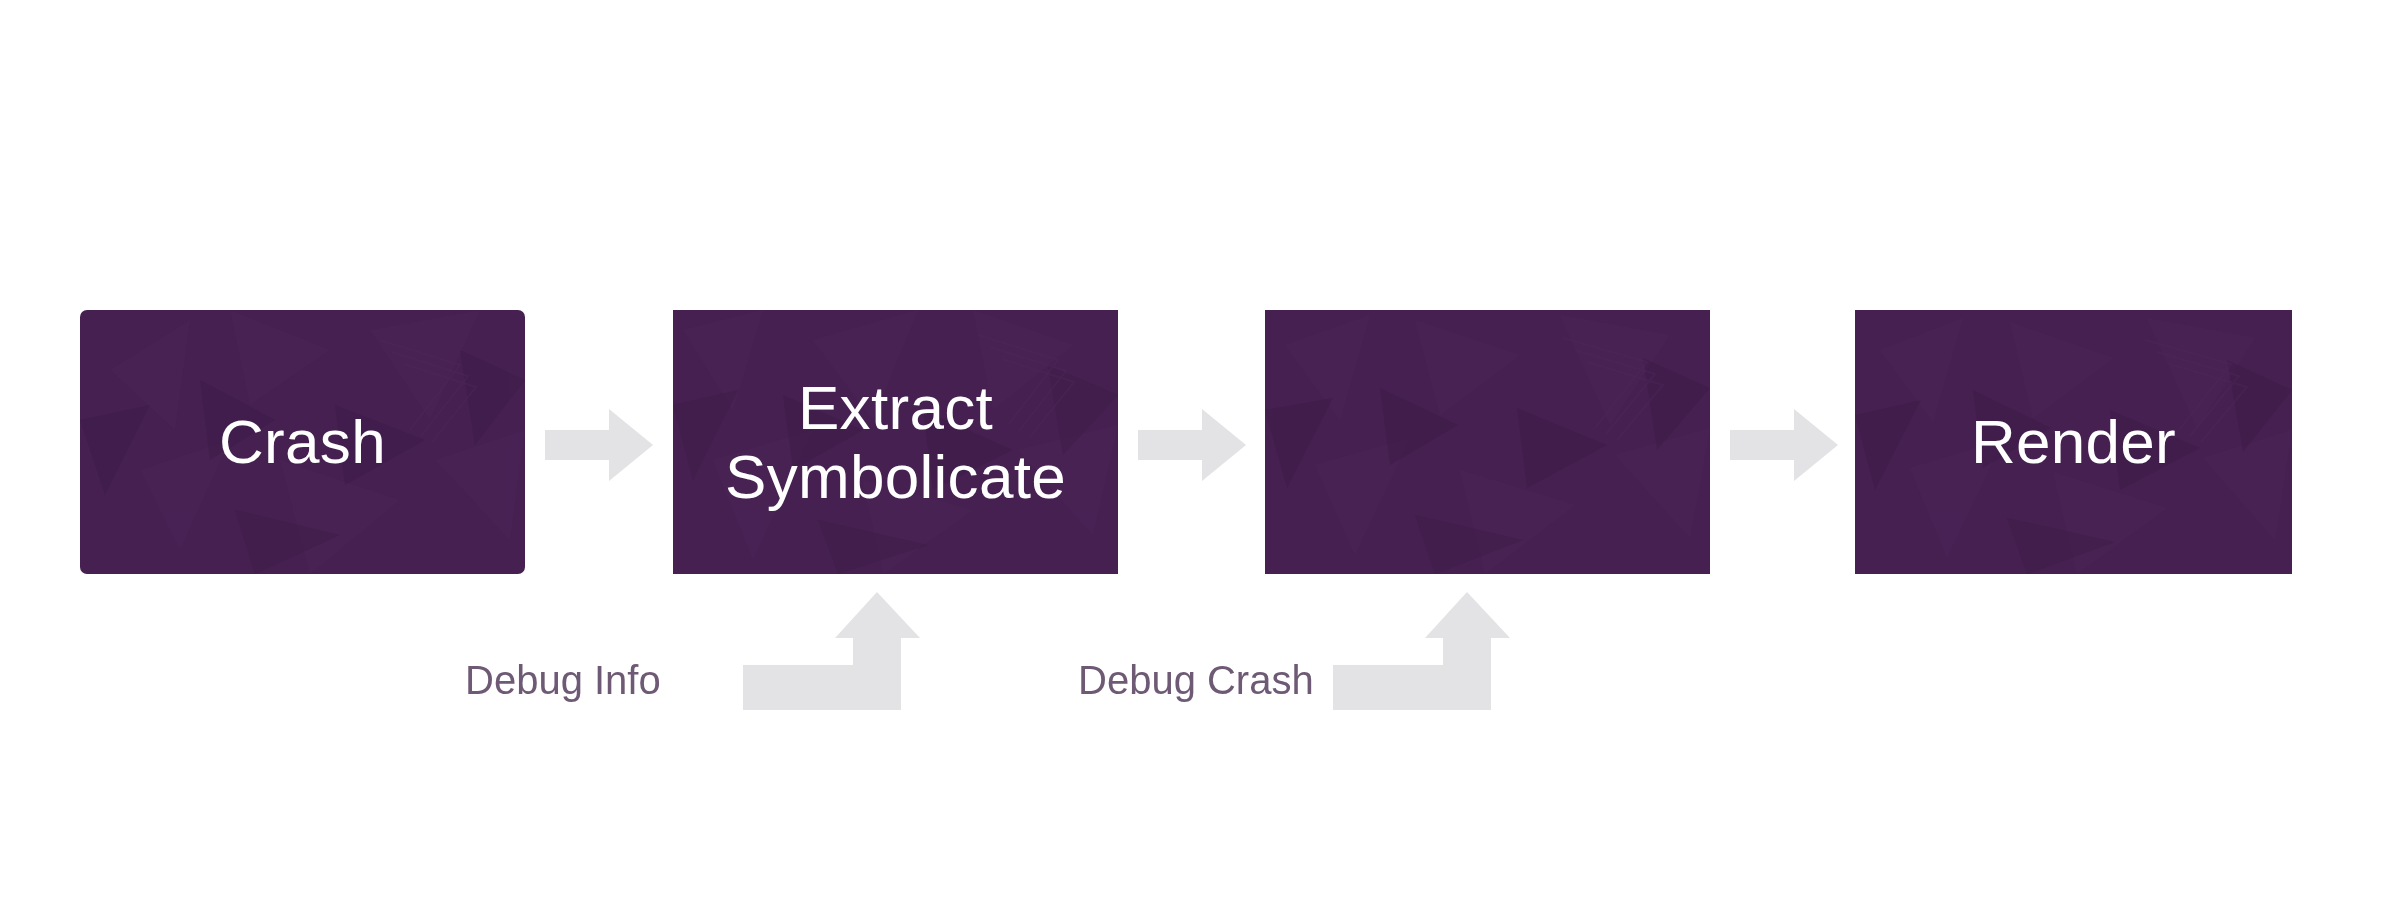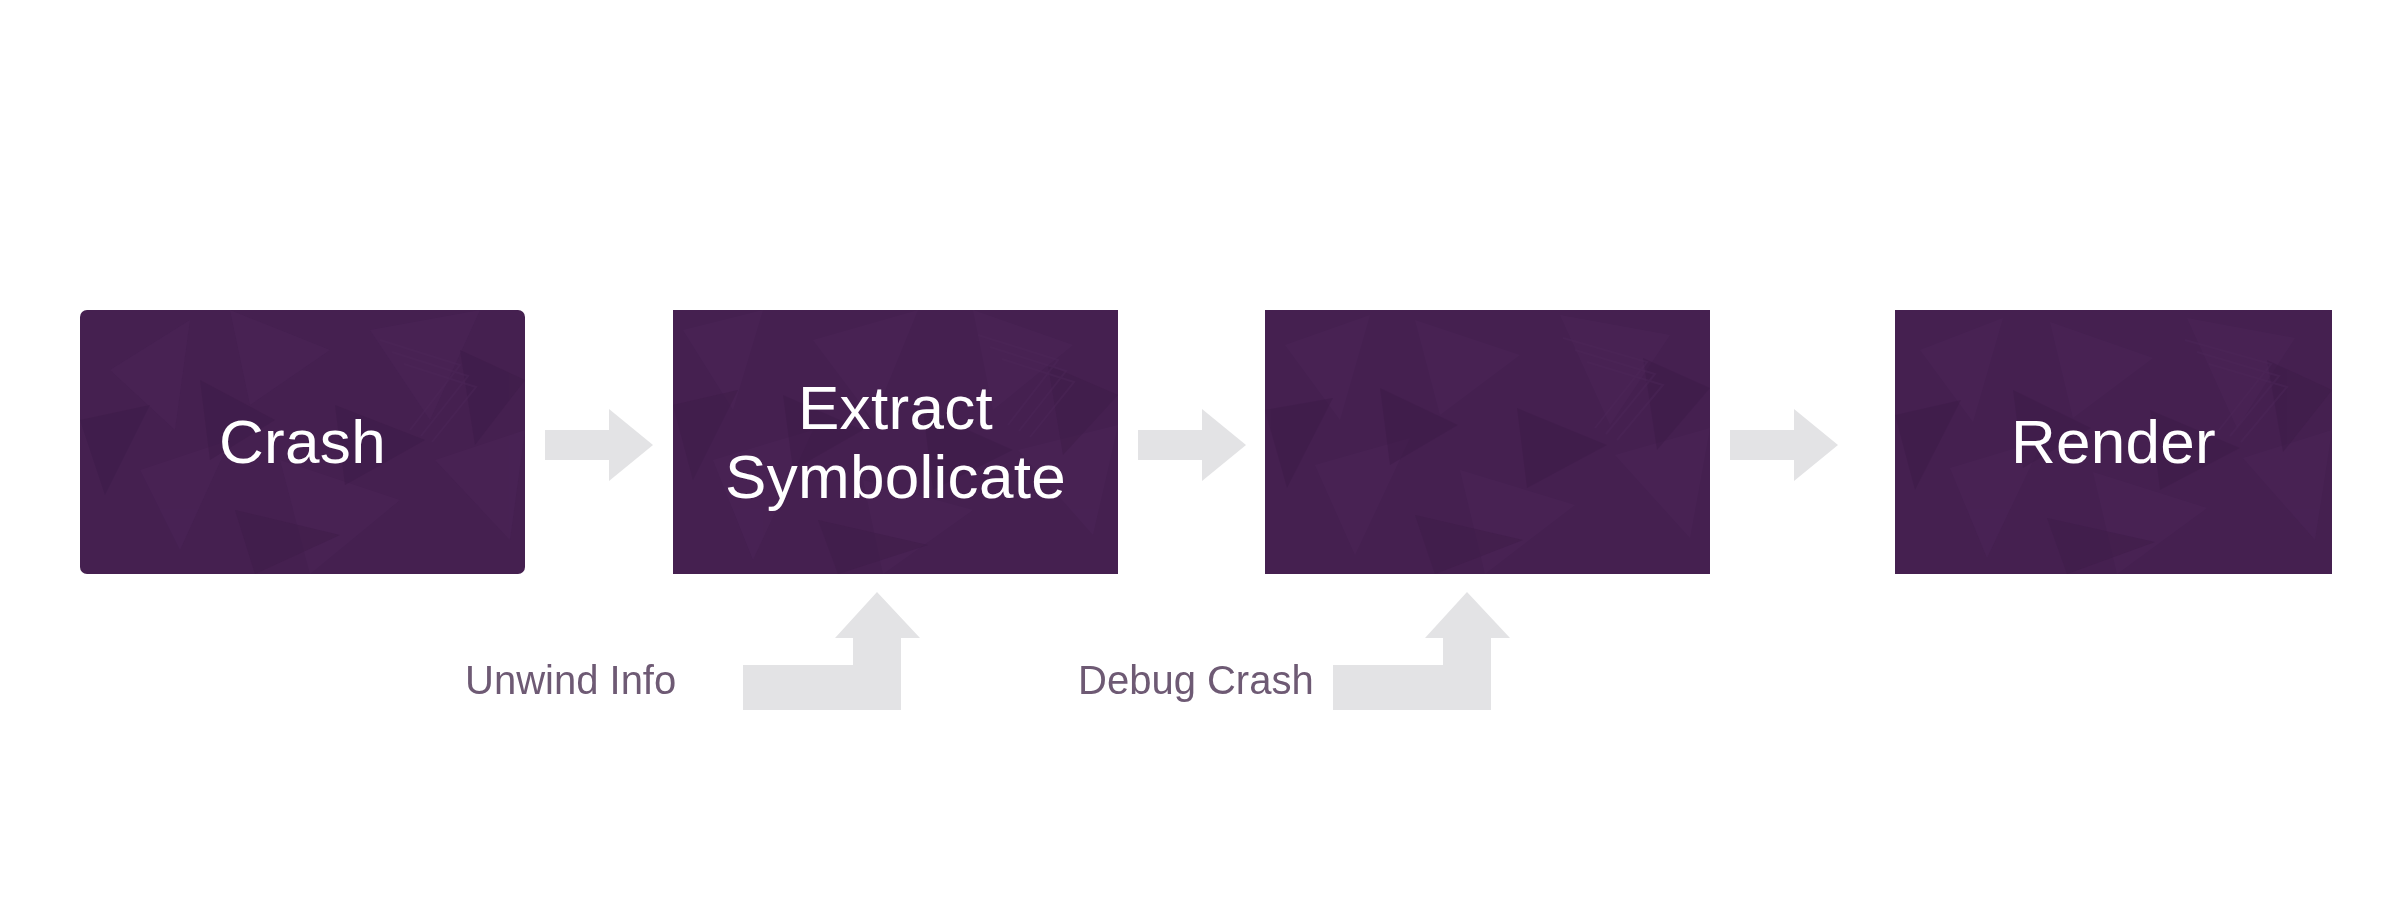--- a/index.html
+++ b/index.html
@@ -49,21 +49,21 @@
     line-height: 1.12;
     font-weight: 400;
     text-align: center;
     letter-spacing: 0.3px;
     white-space: pre-line;
   }
 
   #box-crash        { left: 80px;   width: 445px; border-radius: 7px; }
   #box-extract      { left: 673px;  width: 445px; }
   #box-symbolicate  { left: 1265px; width: 445px; }
-  #box-render       { left: 1855px; width: 437px; margin-left: 40px; }
+  #box-render       { left: 1855px; width: 437px; }
 
   
   .h-arrow {
     position: absolute;
     top: 406px;
     width: 108px;
     height: 78px;
   }
   #arrow-1 { left: 545px; }
   #arrow-2 { left: 1138px; }
@@ -221,17 +221,17 @@
       <path d="M3,75 L113,75 L113,48 L95,48 L137,2 L180,48 L161,48 L161,120 L3,120 Z" fill="#E3E3E5"></path>
     </svg>
   </div>
 
   <div class="bent-arrow" id="bent-arrow-debug">
     <svg viewBox="0 0 180 120" preserveAspectRatio="none" width="180" height="120">
       <path d="M3,75 L113,75 L113,48 L95,48 L137,2 L180,48 L161,48 L161,120 L3,120 Z" fill="#E3E3E5"></path>
     </svg>
   </div>
 
-  <div class="side-label" id="label-unwind">Unwind Info</div>
+  <div class="side-label" id="label-unwind">Debug Info</div>
 
   <div class="side-label" id="label-debug">Debug Crash</div>
 
 </div>
 
 </body></html>

